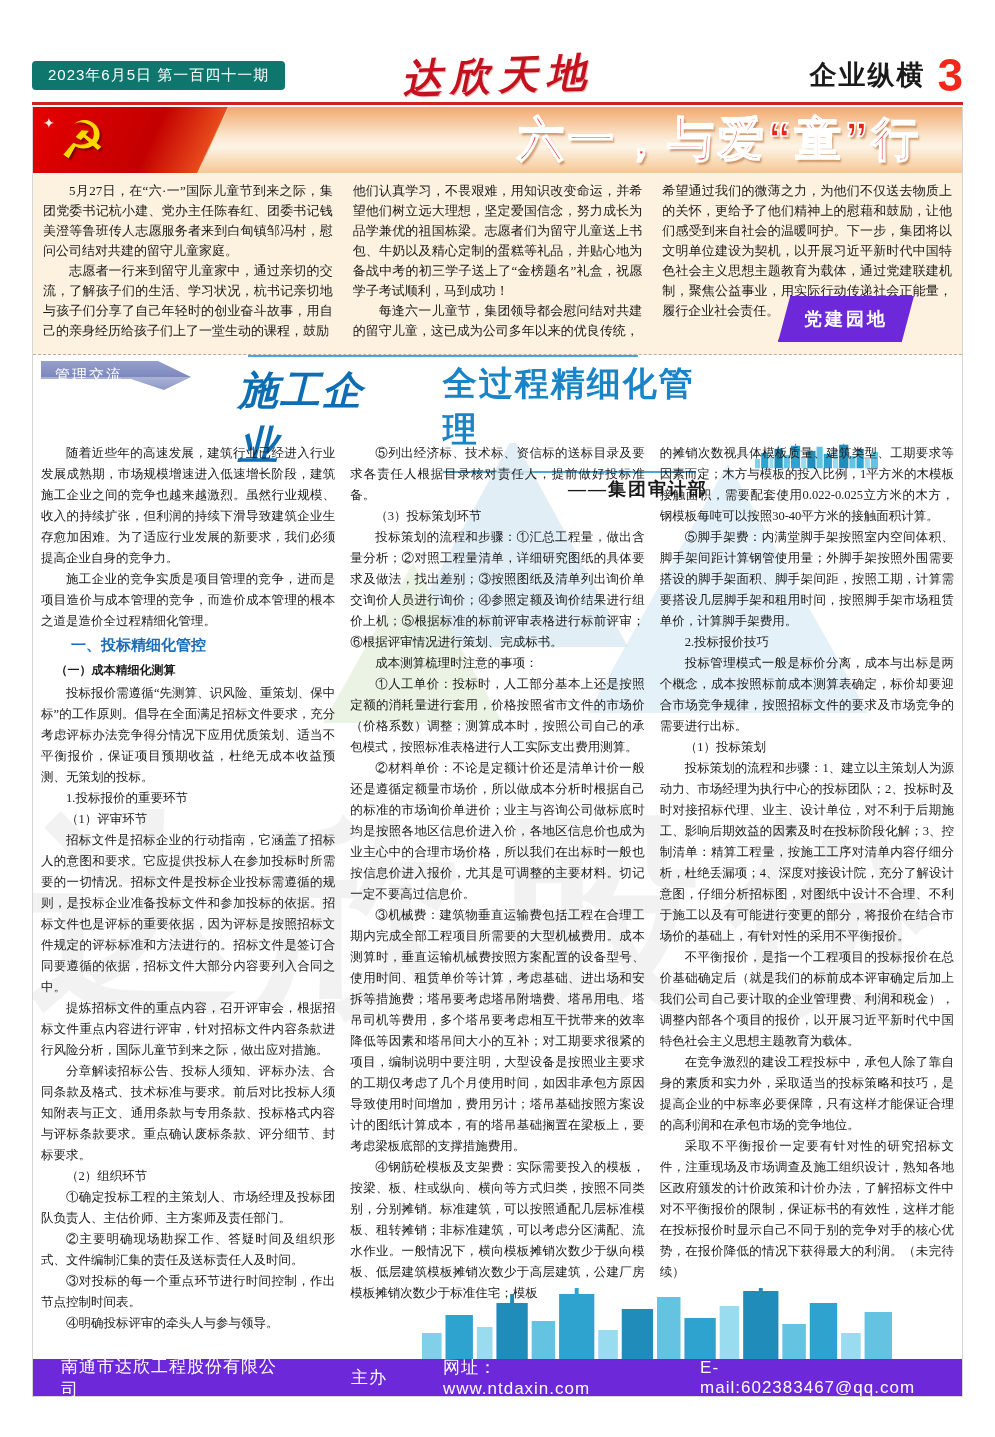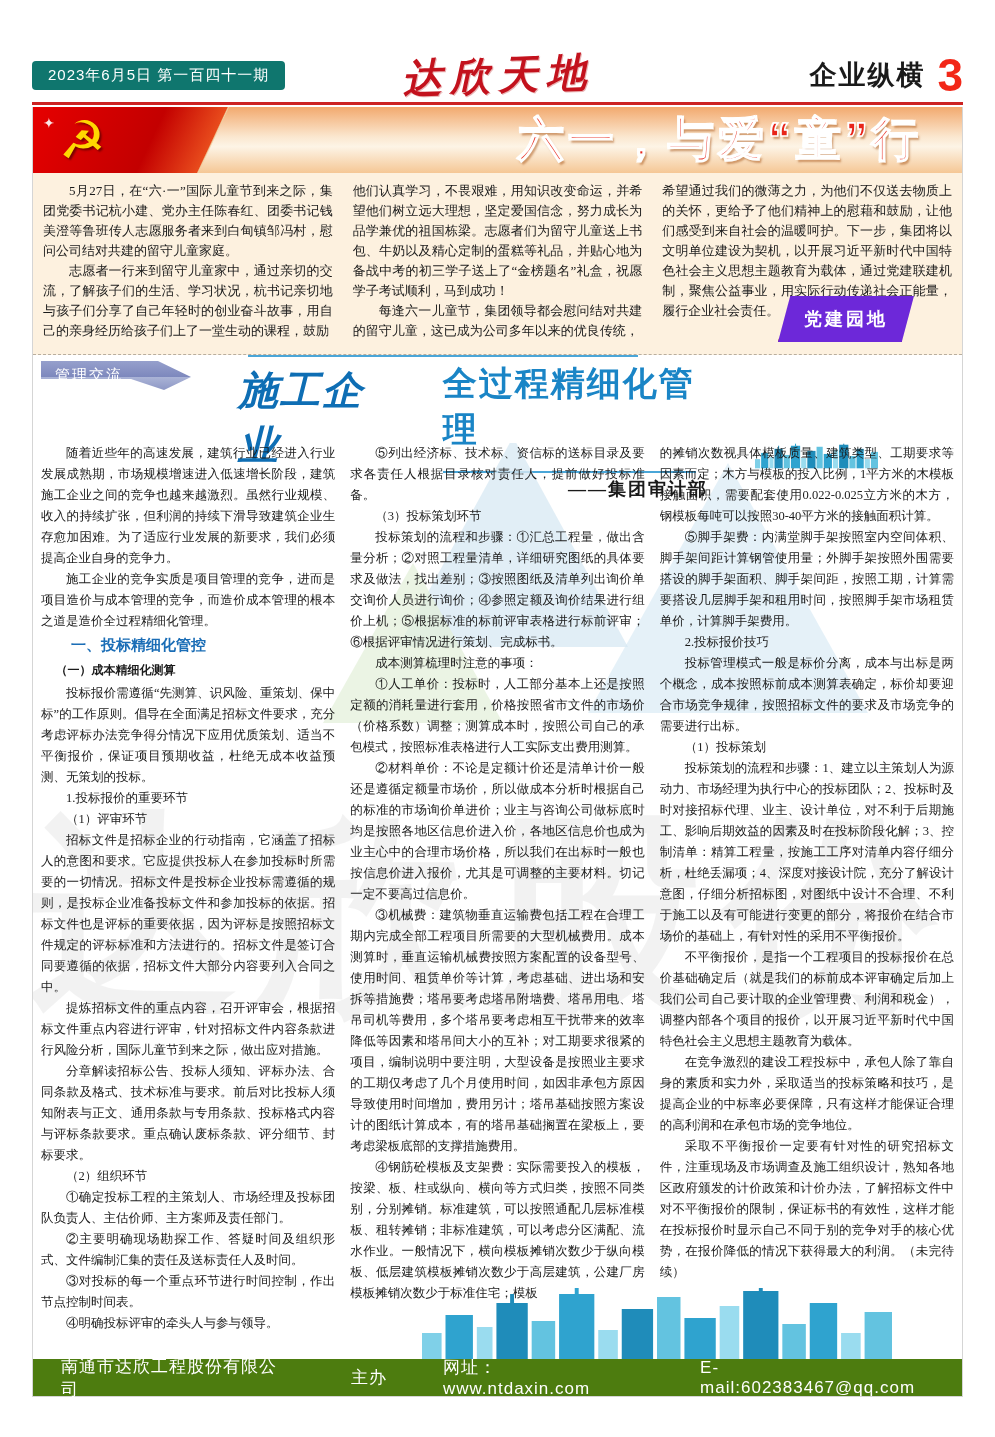--- a/index.html
+++ b/index.html
@@ -91,21 +91,21 @@
   .tri.t1 { left:365px; top:-6px; border-left:115px solid transparent; border-right:115px solid transparent; border-bottom:210px solid #d9eaf4; opacity:.8; }
   .tri.t2 { left:290px; top:120px; border-left:90px solid transparent; border-right:90px solid transparent; border-bottom:160px solid #e3efd9; opacity:.7; }
   .tri.t3 { left:555px; top:20px; border-left:140px solid transparent; border-right:140px solid transparent; border-bottom:250px solid #d3e7f3; opacity:.6; }
   .wm-text { position:absolute; left:-10px; top:330px; font-size:215px; font-weight:bold;
     color:#3a3a3a; opacity:.06; letter-spacing:18px; white-space:nowrap;
     font-family:"Liberation Serif",serif; }
   
   .sky-bottom { position:absolute; right:70px; bottom:36px; z-index:3; }
   .footer-bar {
     position:absolute; left:0; right:0; bottom:0; height:37px;
-    background:#4d7c0f; color:#fff; display:flex; align-items:center; justify-content:center;
+    background:#6d28d9; color:#fff; display:flex; align-items:center; justify-content:center;
     font-family:"Liberation Sans",sans-serif; font-size:17px; letter-spacing:1px; z-index:4;
   }
   .footer-bar span { margin:0 28px; }
 </style>
 </head>
 <body>
 
 <svg width="0" height="0" style="position:absolute" aria-hidden="true">
   <defs>
     <g id="sky">

